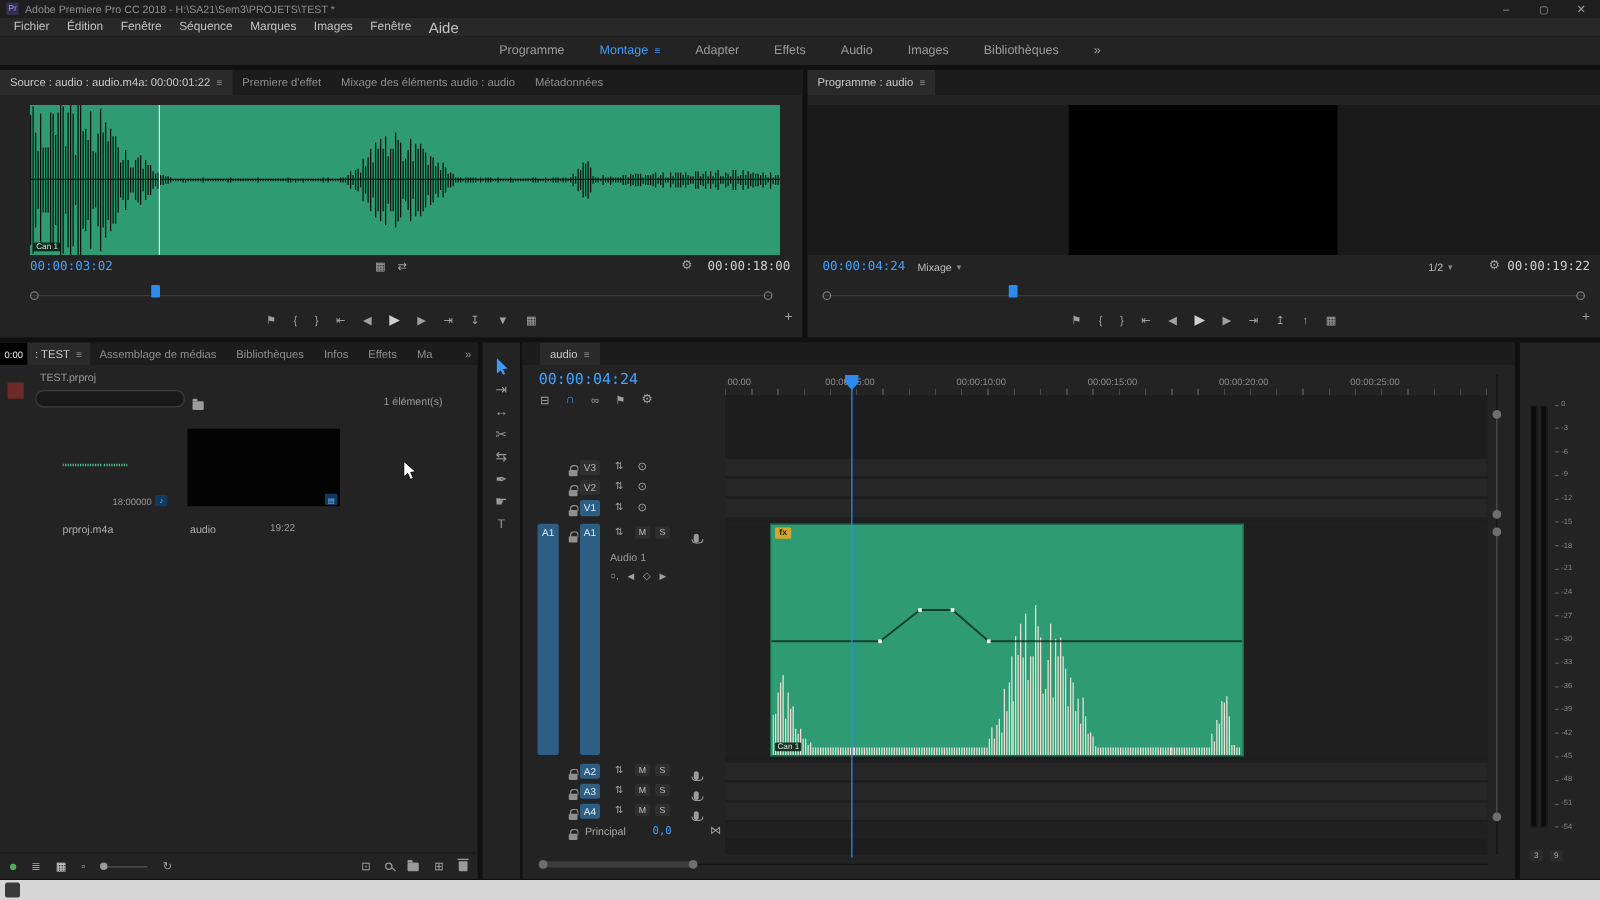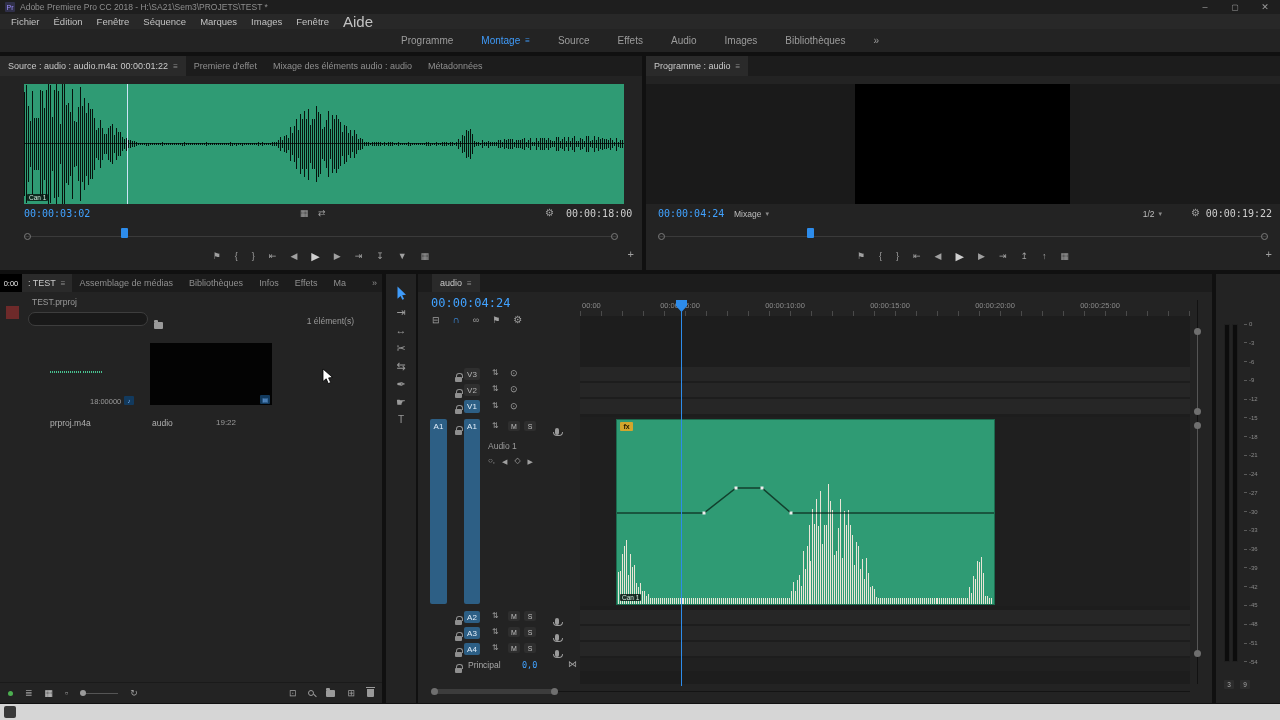--- a/index.html
+++ b/index.html
@@ -50,30 +50,30 @@
 </div>
 
 <div class="abs" style="left:0;top:14px;width:1280px;height:15px;background:#282828;display:flex;align-items:center;padding-left:4px">
   <span style="font-size:9.5px;color:#c2c2c2;padding:0 7px">Fichier</span>
   <span style="font-size:9.5px;color:#c2c2c2;padding:0 7px">Édition</span>
   <span style="font-size:9.5px;color:#c2c2c2;padding:0 7px">Fenêtre</span>
   <span style="font-size:9.5px;color:#c2c2c2;padding:0 7px">Séquence</span>
   <span style="font-size:9.5px;color:#c2c2c2;padding:0 7px">Marques</span>
   <span style="font-size:9.5px;color:#c2c2c2;padding:0 7px">Images</span>
   <span style="font-size:9.5px;color:#c2c2c2;padding:0 7px">Fenêtre</span>
-  <span style="font-size:15px;color:#c2c2c2;padding:0 7px">Aide</span>
+  <span style="font-size:12px;color:#c2c2c2;padding:0 7px">Aide</span>
 </div>
 
 <div class="abs" style="left:0;top:29px;width:1280px;height:23px;background:#232323;display:flex;align-items:center;justify-content:center;gap:28px">
   <span style="font-size:10px;color:#9c9c9c">Programme</span>
   <span style="font-size:10px;color:#3f9bfa;display:flex;gap:5px;align-items:center">
     <span>Montage</span>
     <span style="font-size:8px;color:#3f9bfa">≡</span>
   </span>
-  <span style="font-size:10px;color:#9c9c9c">Source</span>
+  <span style="font-size:10px;color:#9c9c9c">Adapter</span>
   <span style="font-size:10px;color:#9c9c9c">Effets</span>
   <span style="font-size:10px;color:#9c9c9c">Audio</span>
   <span style="font-size:10px;color:#9c9c9c">Images</span>
   <span style="font-size:10px;color:#9c9c9c">Bibliothèques</span>
   <span style="font-size:10px;color:#9c9c9c">»</span>
 </div>
 
 <div class="panel" style="left:0;top:56px;width:642px;height:214px">
   <div class="phead">
     <span class="ptab active">

